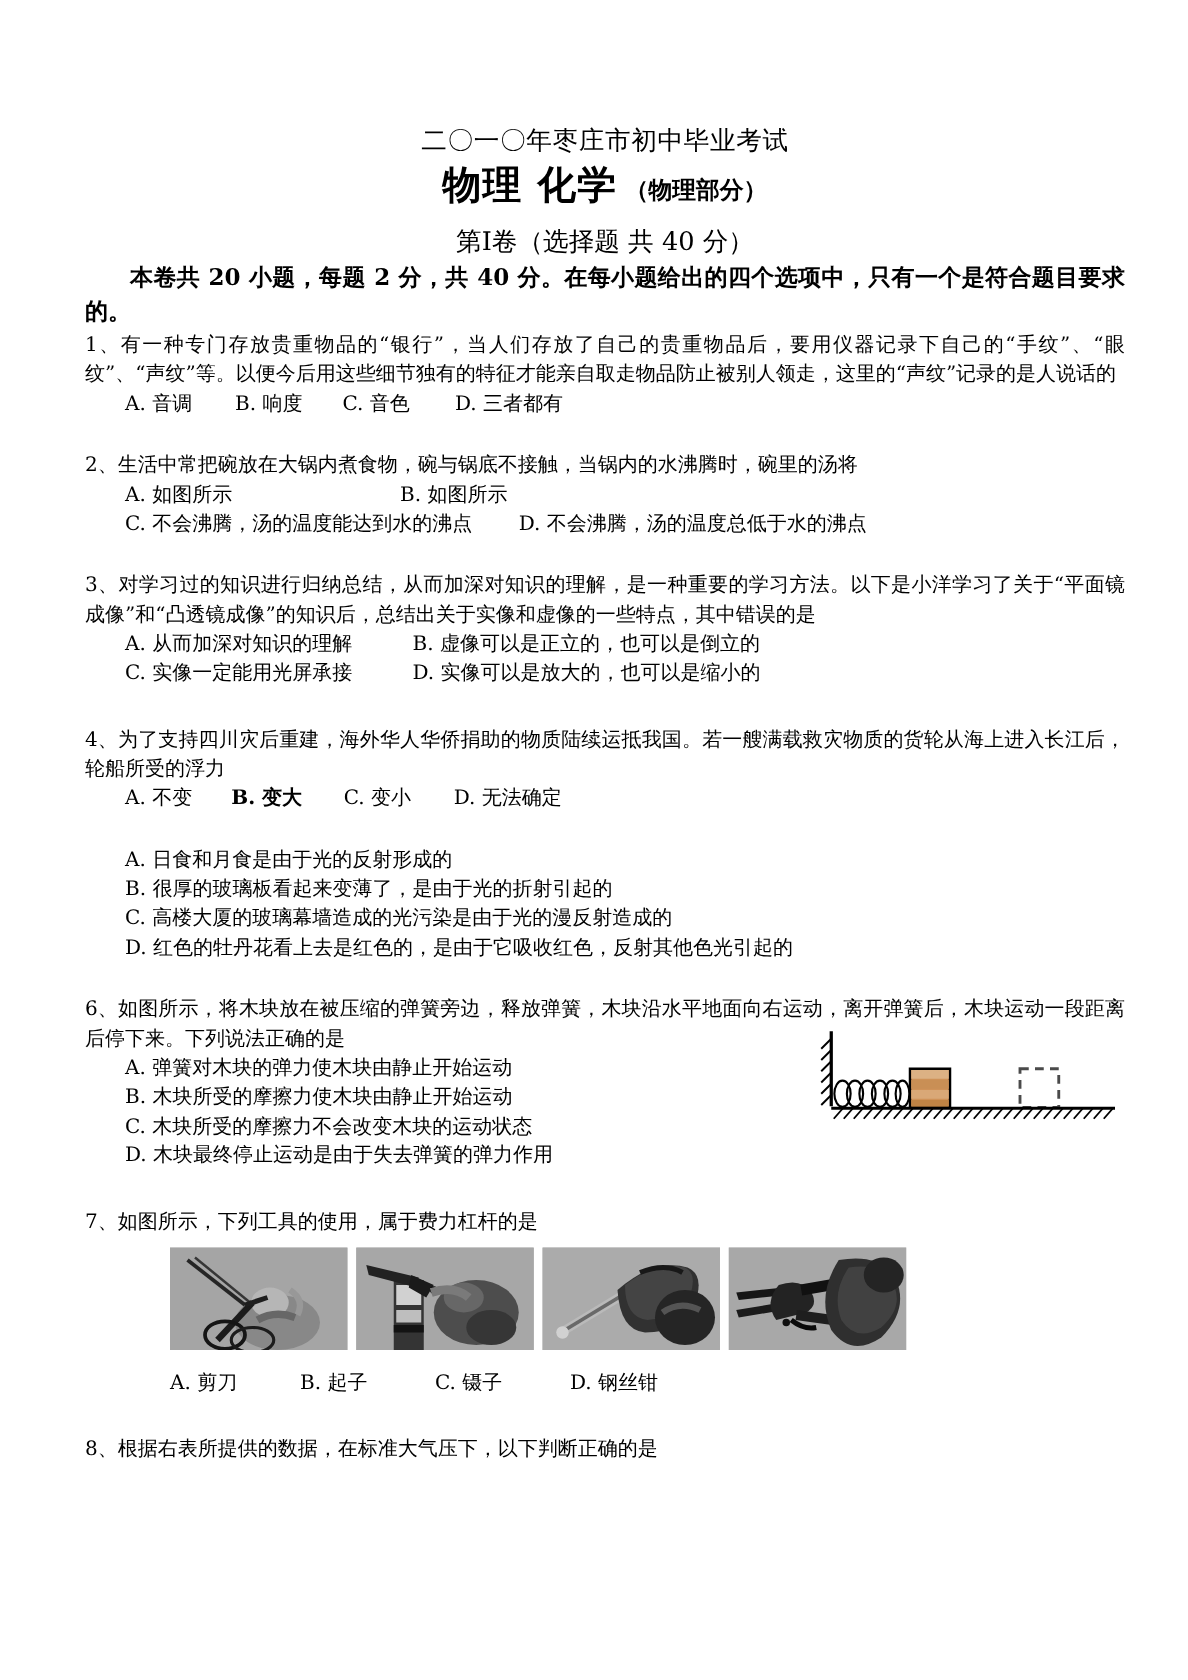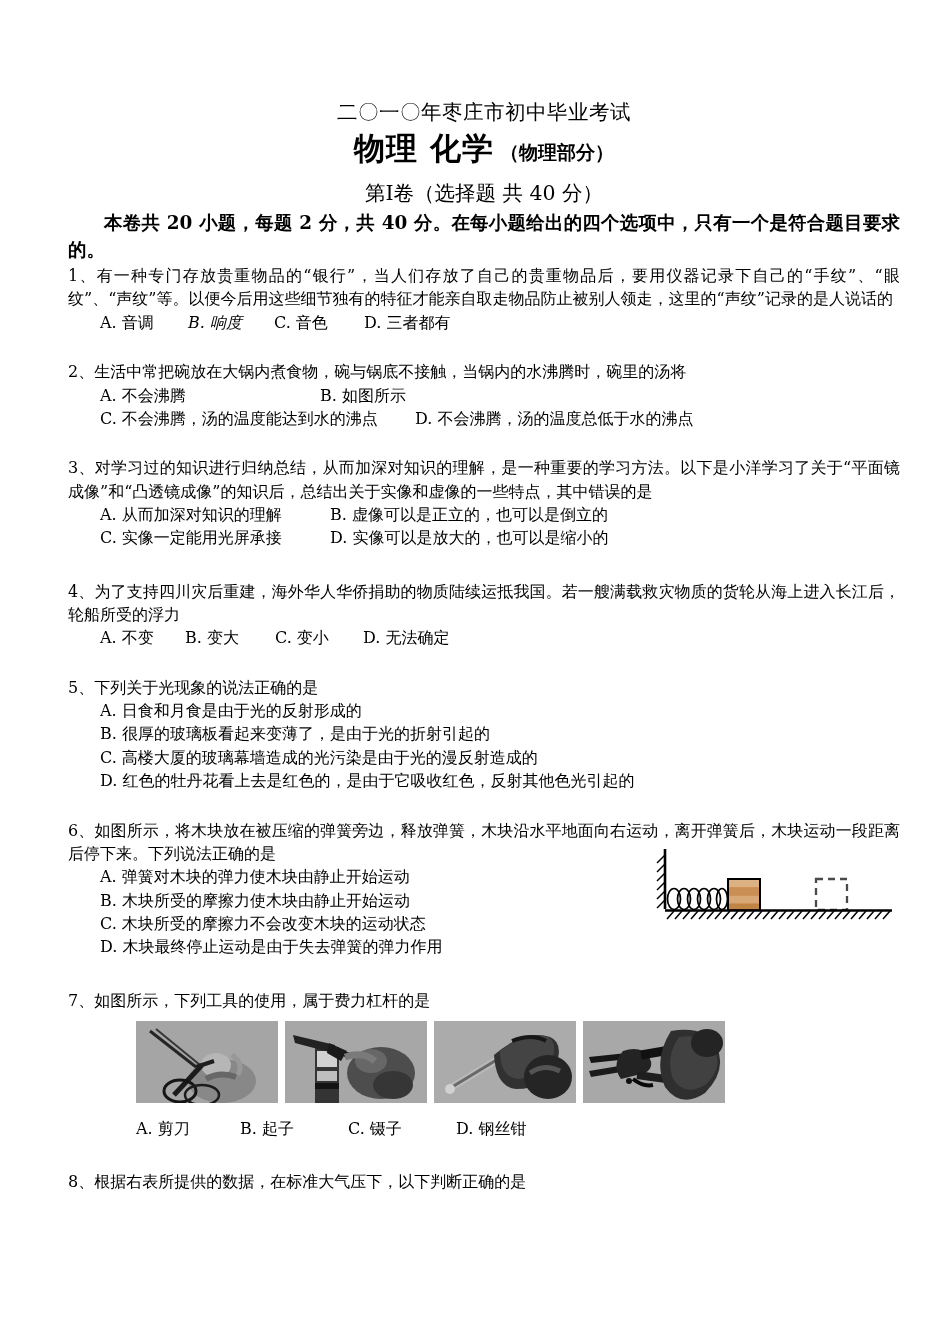--- a/index.html
+++ b/index.html
@@ -79,26 +79,26 @@
   .q-gap-lg { height: 30px; }
   .opts {
     padding-left: 32px;
     margin: 0;
   }
   .opt-row {
     white-space: nowrap;
   }
   .opt-row span.optitem { display: inline-block; }
   .w-q1-a { min-width: 88px; }
-  .w-q1-b { min-width: 86px; font-style: italic; }
+  .w-q1-b { min-width: 86px; }
   .w-q1-c { min-width: 90px; }
   .w-q2-a { min-width: 220px; }
   .w-q3-a { min-width: 230px; }
   .w-q4-a { min-width: 85px; }
-  .w-q4-b { min-width: 90px; }
+  .w-q4-b { min-width: 90px; font-weight: bold; }
   .w-q4-c { min-width: 88px; }
   .w-q2-c { min-width: 315px; }
   .w-q7-a { min-width: 104px; }
   .w-q7-b { min-width: 108px; }
   .w-q7-c { min-width: 108px; }
 
   
   .q6-wrap { position: relative; }
   .q6-figure {
     position: absolute;
@@ -142,21 +142,21 @@
       <div class="opts">
         <div class="opt-row"><span class="optitem w-q1-a">A. 音调</span><span class="optitem w-q1-b">B. 响度</span><span class="optitem w-q1-c">C. 音色</span><span class="optitem">D. 三者都有</span></div>
       </div>
     </div>
 
     <div class="q-gap"></div>
 
     <div class="q">
       <p class="q-stem"><span>2、</span><span>生活中常把碗放在大锅内煮食物，碗与锅底不接触，当锅内的水沸腾时，碗里的汤将</span></p>
       <div class="opts">
-        <div class="opt-row"><span class="optitem w-q2-a">A. 不会沸腾</span><span class="optitem">B. 如图所示</span></div>
+        <div class="opt-row"><span class="optitem w-q2-a">A. 如图所示</span><span class="optitem">B. 如图所示</span></div>
         <div class="opt-row"><span class="optitem w-q2-c">C. 不会沸腾，汤的温度能达到水的沸点</span><span class="optitem">D. 不会沸腾，汤的温度总低于水的沸点</span></div>
       </div>
     </div>
 
     <div class="q-gap"></div>
 
     <div class="q">
       <p class="q-stem"><span>3、</span><span>对学习过的知识进行归纳总结，从而加深对知识的理解，是一种重要的学习方法。以下是小洋学习了关于“平面镜成像”和“凸透镜成像”的知识后，总结出关于实像和虚像的一些特点，其中错误的是</span></p>
       <div class="opts">
         <div class="opt-row"><span class="optitem w-q3-a">A. 从而加深对知识的理解</span><span class="optitem">B. 虚像可以是正立的，也可以是倒立的</span></div>
@@ -169,21 +169,20 @@
     <div class="q">
       <p class="q-stem"><span>4、</span><span>为了支持四川灾后重建，海外华人华侨捐助的物质陆续运抵我国。若一艘满载救灾物质的货轮从海上进入长江后，轮船所受的浮力</span></p>
       <div class="opts">
         <div class="opt-row"><span class="optitem w-q4-a">A. 不变</span><span class="optitem w-q4-b">B. 变大</span><span class="optitem w-q4-c">C. 变小</span><span class="optitem">D. 无法确定</span></div>
       </div>
     </div>
 
     <div class="q-gap"></div>
 
     <div class="q">
-      <p class="q-stem"><span>5、</span><span>下列关于光现象的说法正确的是</span></p>
       <div class="opts">
         <div class="opt-row"><span class="optitem">A. 日食和月食是由于光的反射形成的</span></div>
         <div class="opt-row"><span class="optitem">B. 很厚的玻璃板看起来变薄了，是由于光的折射引起的</span></div>
         <div class="opt-row"><span class="optitem">C. 高楼大厦的玻璃幕墙造成的光污染是由于光的漫反射造成的</span></div>
         <div class="opt-row"><span class="optitem">D. 红色的牡丹花看上去是红色的，是由于它吸收红色，反射其他色光引起的</span></div>
       </div>
     </div>
 
     <div class="q-gap"></div>
 

